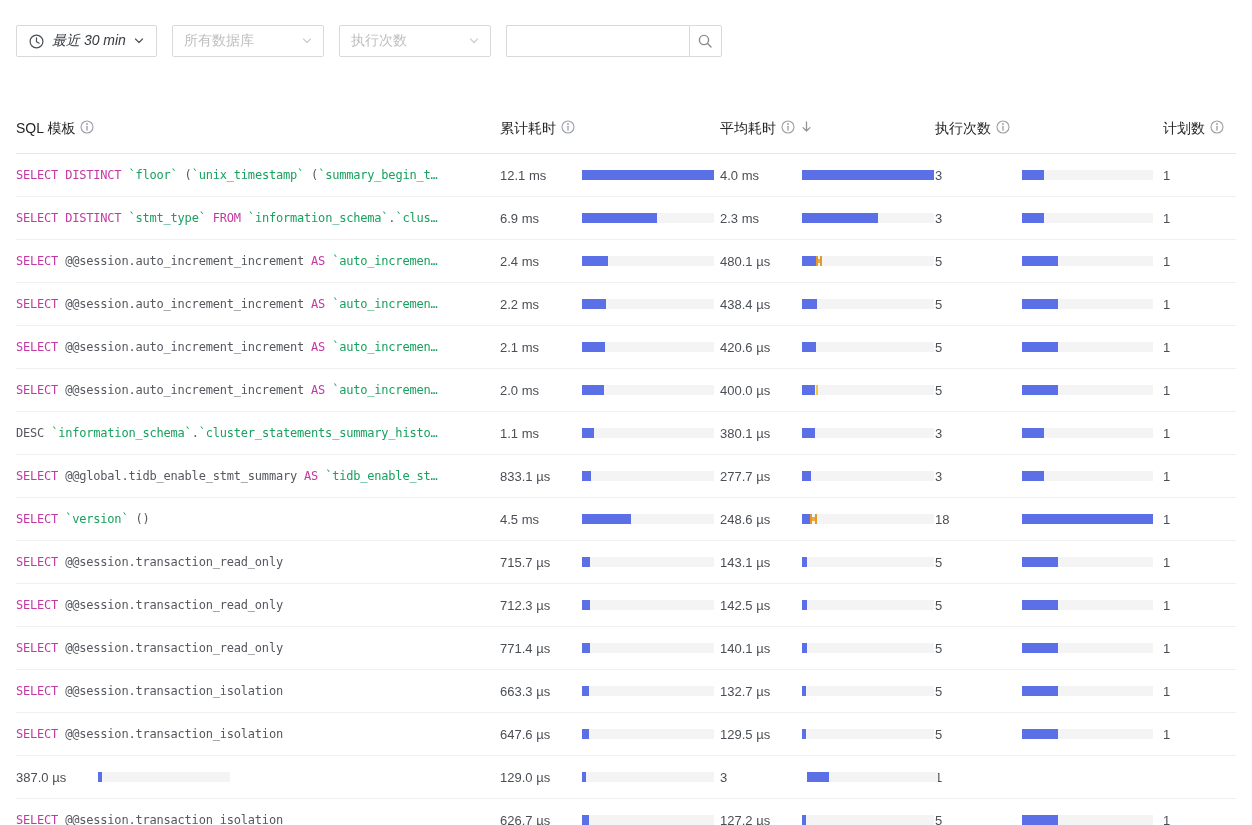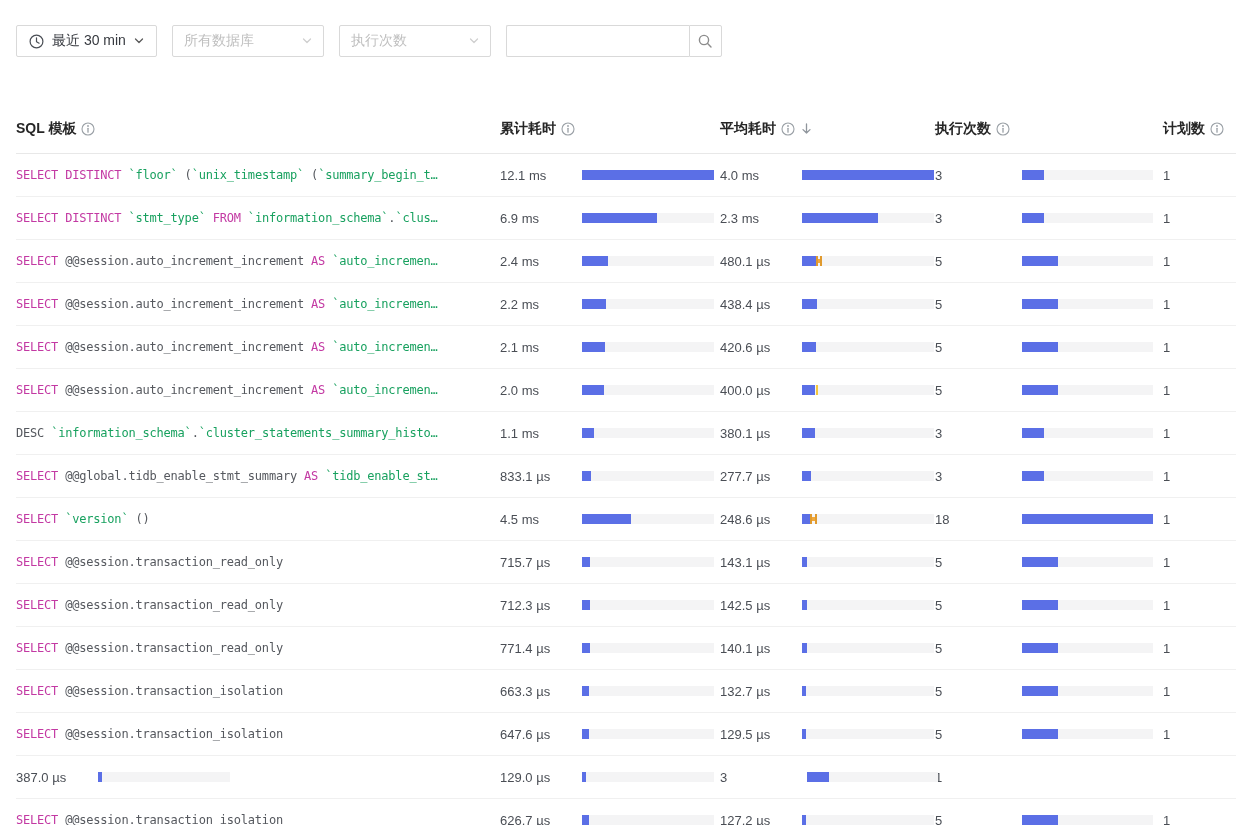--- a/index.html
+++ b/index.html
@@ -11,21 +11,21 @@
   html,body{margin:0;padding:0;}
   body{
     width:1252px;height:825px;overflow:hidden;background:#fff;
     font-family:"Liberation Sans","DejaVu Sans",sans-serif;color:#262626;
   }
   
   .toolbar{display:flex;gap:15px;padding:25px 16px 0 16px;align-items:center;}
   .btn-time{
     height:32px;display:flex;align-items:center;gap:8px;padding:0 12px;
     background:#fff;border:1px solid #d9d9d9;border-radius:2px;cursor:pointer;
-    font-size:14px;color:#36393f;font-family:inherit;
+    font-size:14px;color:#36393f;font-family:inherit;font-style:italic;
   }
   .btn-time .caret{color:#595959;display:flex;}
   .select{
     width:152px;height:32px;display:flex;align-items:center;justify-content:space-between;
     padding:0 11px;border:1px solid #d9d9d9;border-radius:2px;background:#fff;
     font-size:14px;color:#bfbfbf;cursor:pointer;text-align:center;
   }
   .select .caret{color:#cfcfcf;display:flex;}
   .search-group{display:flex;}
   .search-group input{
@@ -36,21 +36,21 @@
   .search-group .search-btn{
     width:33px;height:32px;border:1px solid #d9d9d9;border-radius:0 2px 2px 0;
     background:#fff;display:flex;align-items:center;justify-content:center;cursor:pointer;
   }
   
   .table{margin-top:63px;padding:0 16px;}
   .thead{
     display:grid;grid-template-columns:484px 220px 215px 228px auto;
     padding-bottom:15px;border-bottom:1px solid #e8e8e8;align-items:center;
   }
-  .th{display:flex;align-items:center;gap:5px;font-size:14px;font-weight:700;color:#262626;cursor:pointer;}
+  .th{display:flex;gap:5px;font-size:14px;font-weight:400;color:#262626;cursor:pointer;}
   .tr{
     display:grid;grid-template-columns:484px 220px 215px 228px auto;
     height:43px;align-items:center;border-bottom:1px solid #f0f0f0;cursor:pointer;
   }
   .td.sql{
     font-family:"DejaVu Sans Mono","Liberation Mono",monospace;
     font-size:12px;white-space:nowrap;overflow:hidden;letter-spacing:-0.2px;
   }
   .tok-kw{color:var(--kw);} .tok-id{color:var(--id);} .tok-pl{color:var(--pl);}
   .td.metric{display:flex;align-items:center;gap:12px;}

